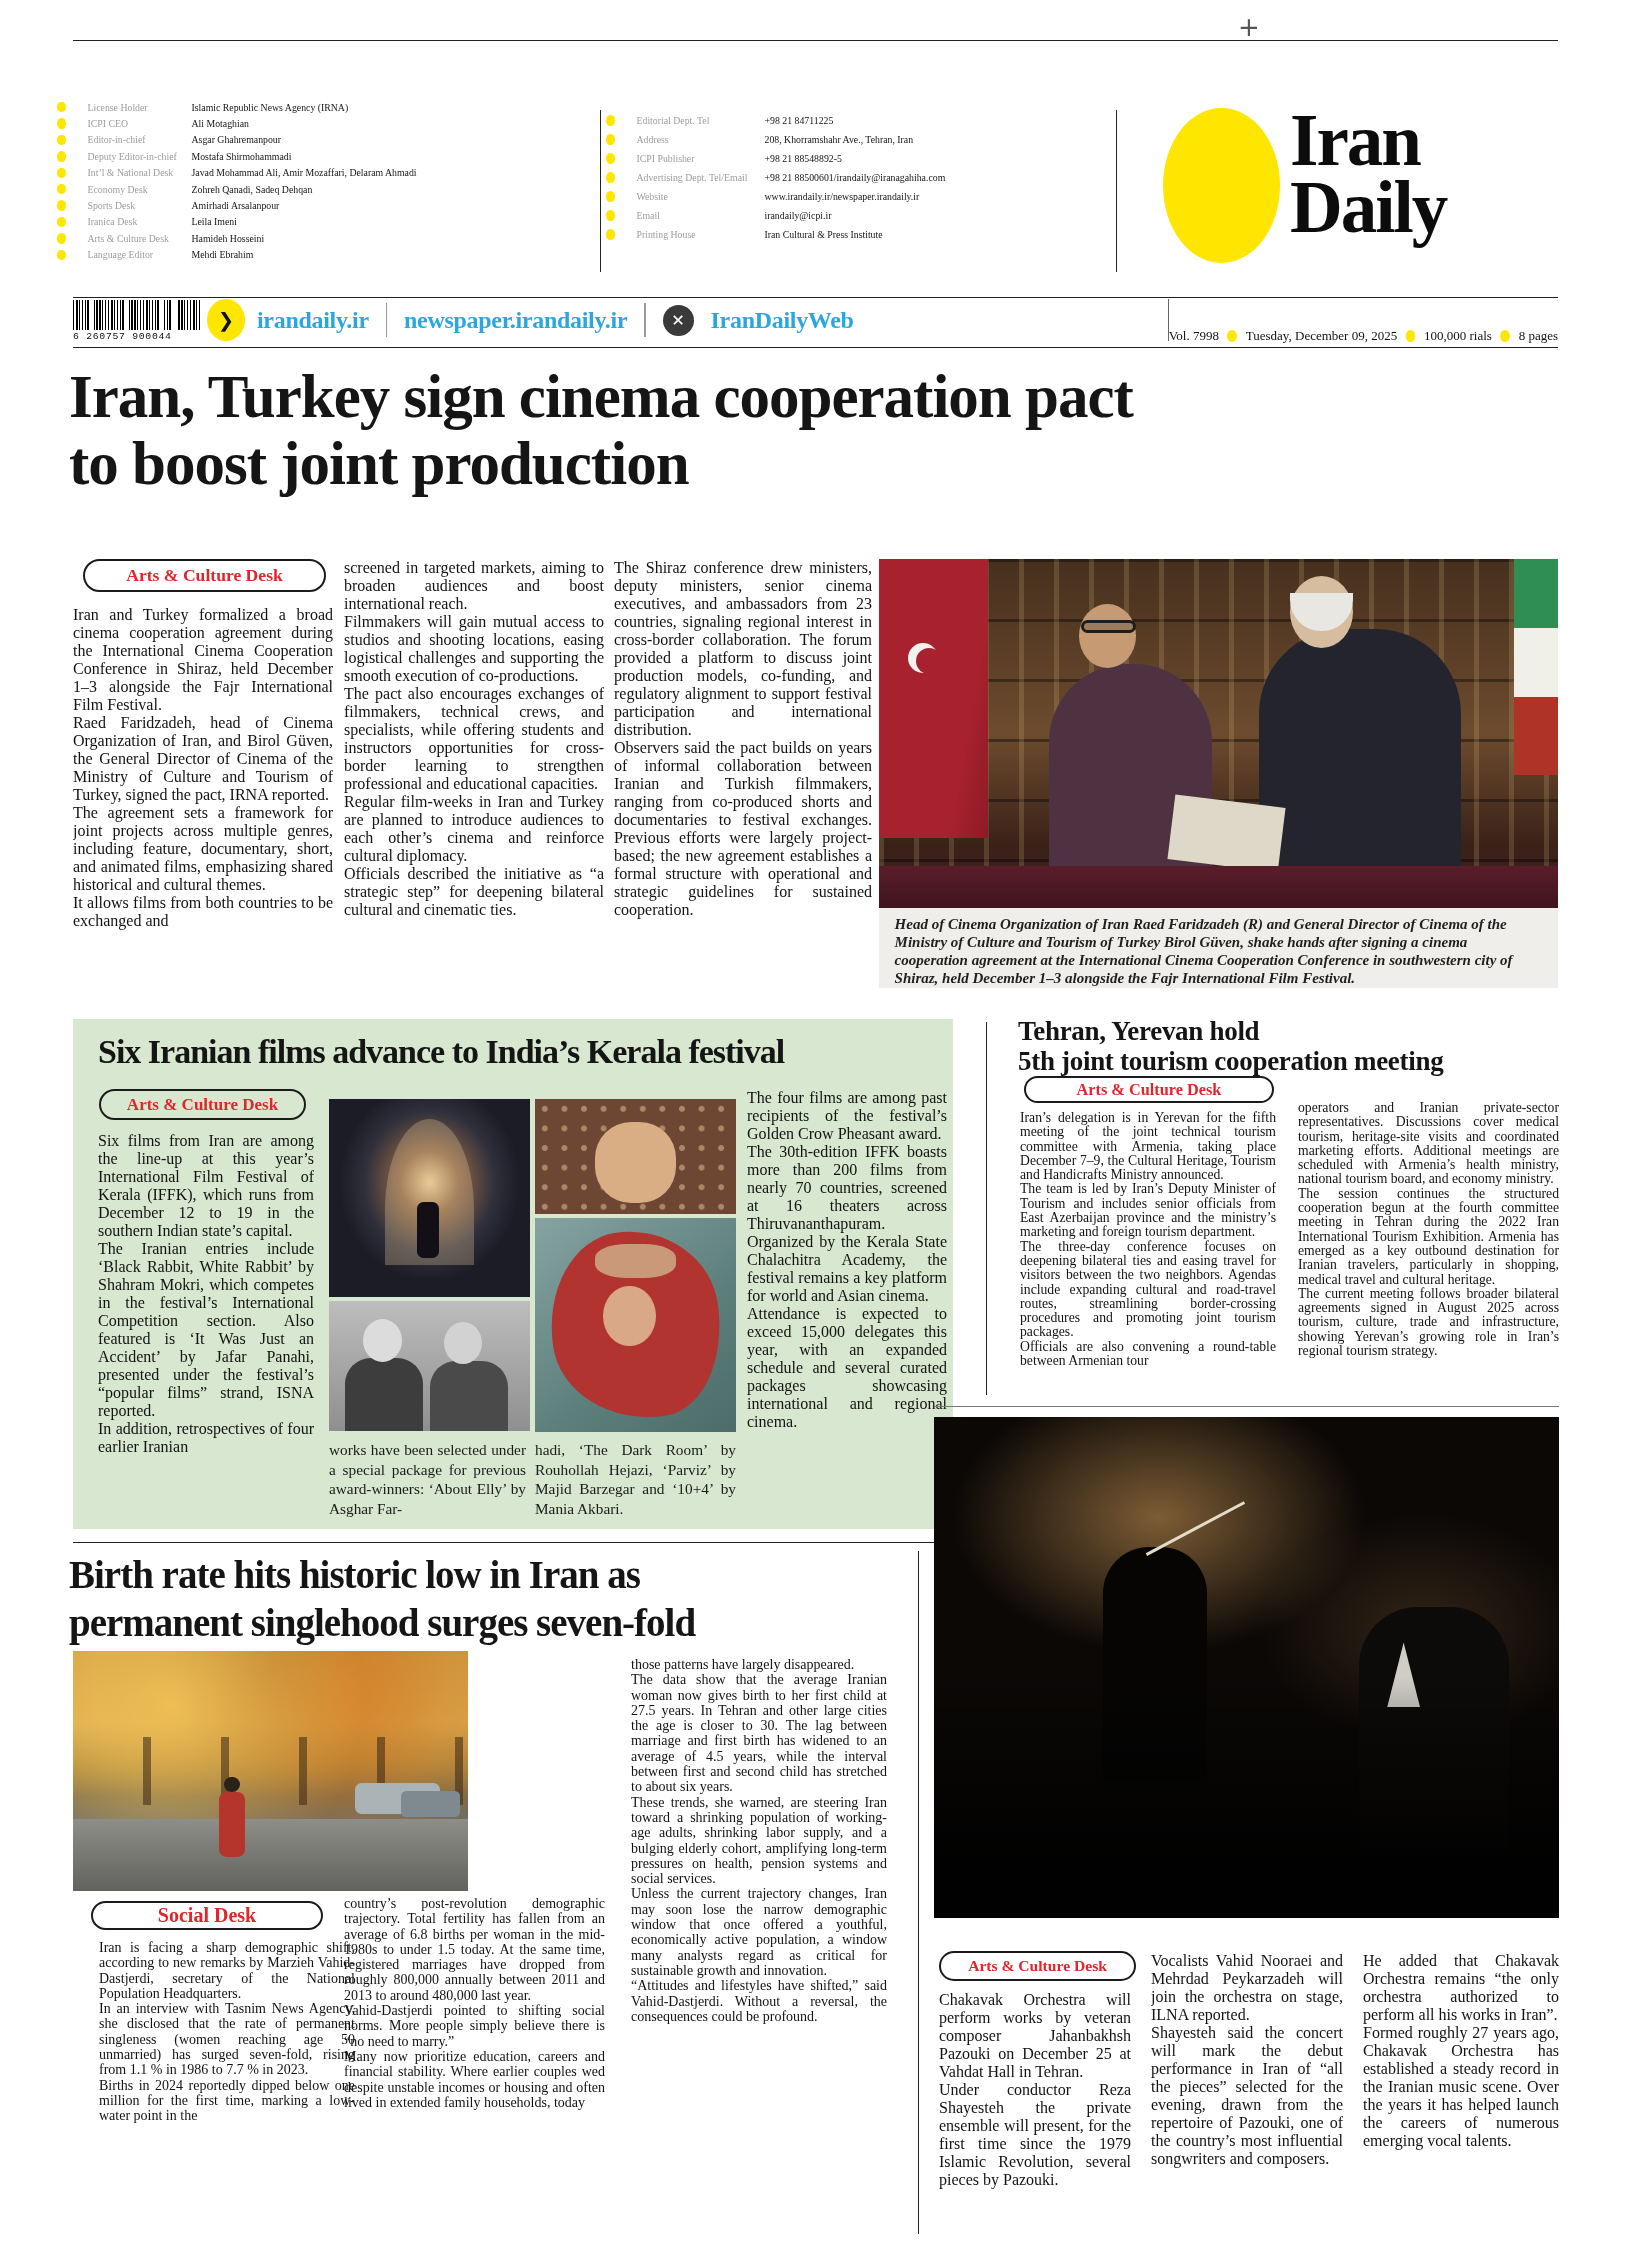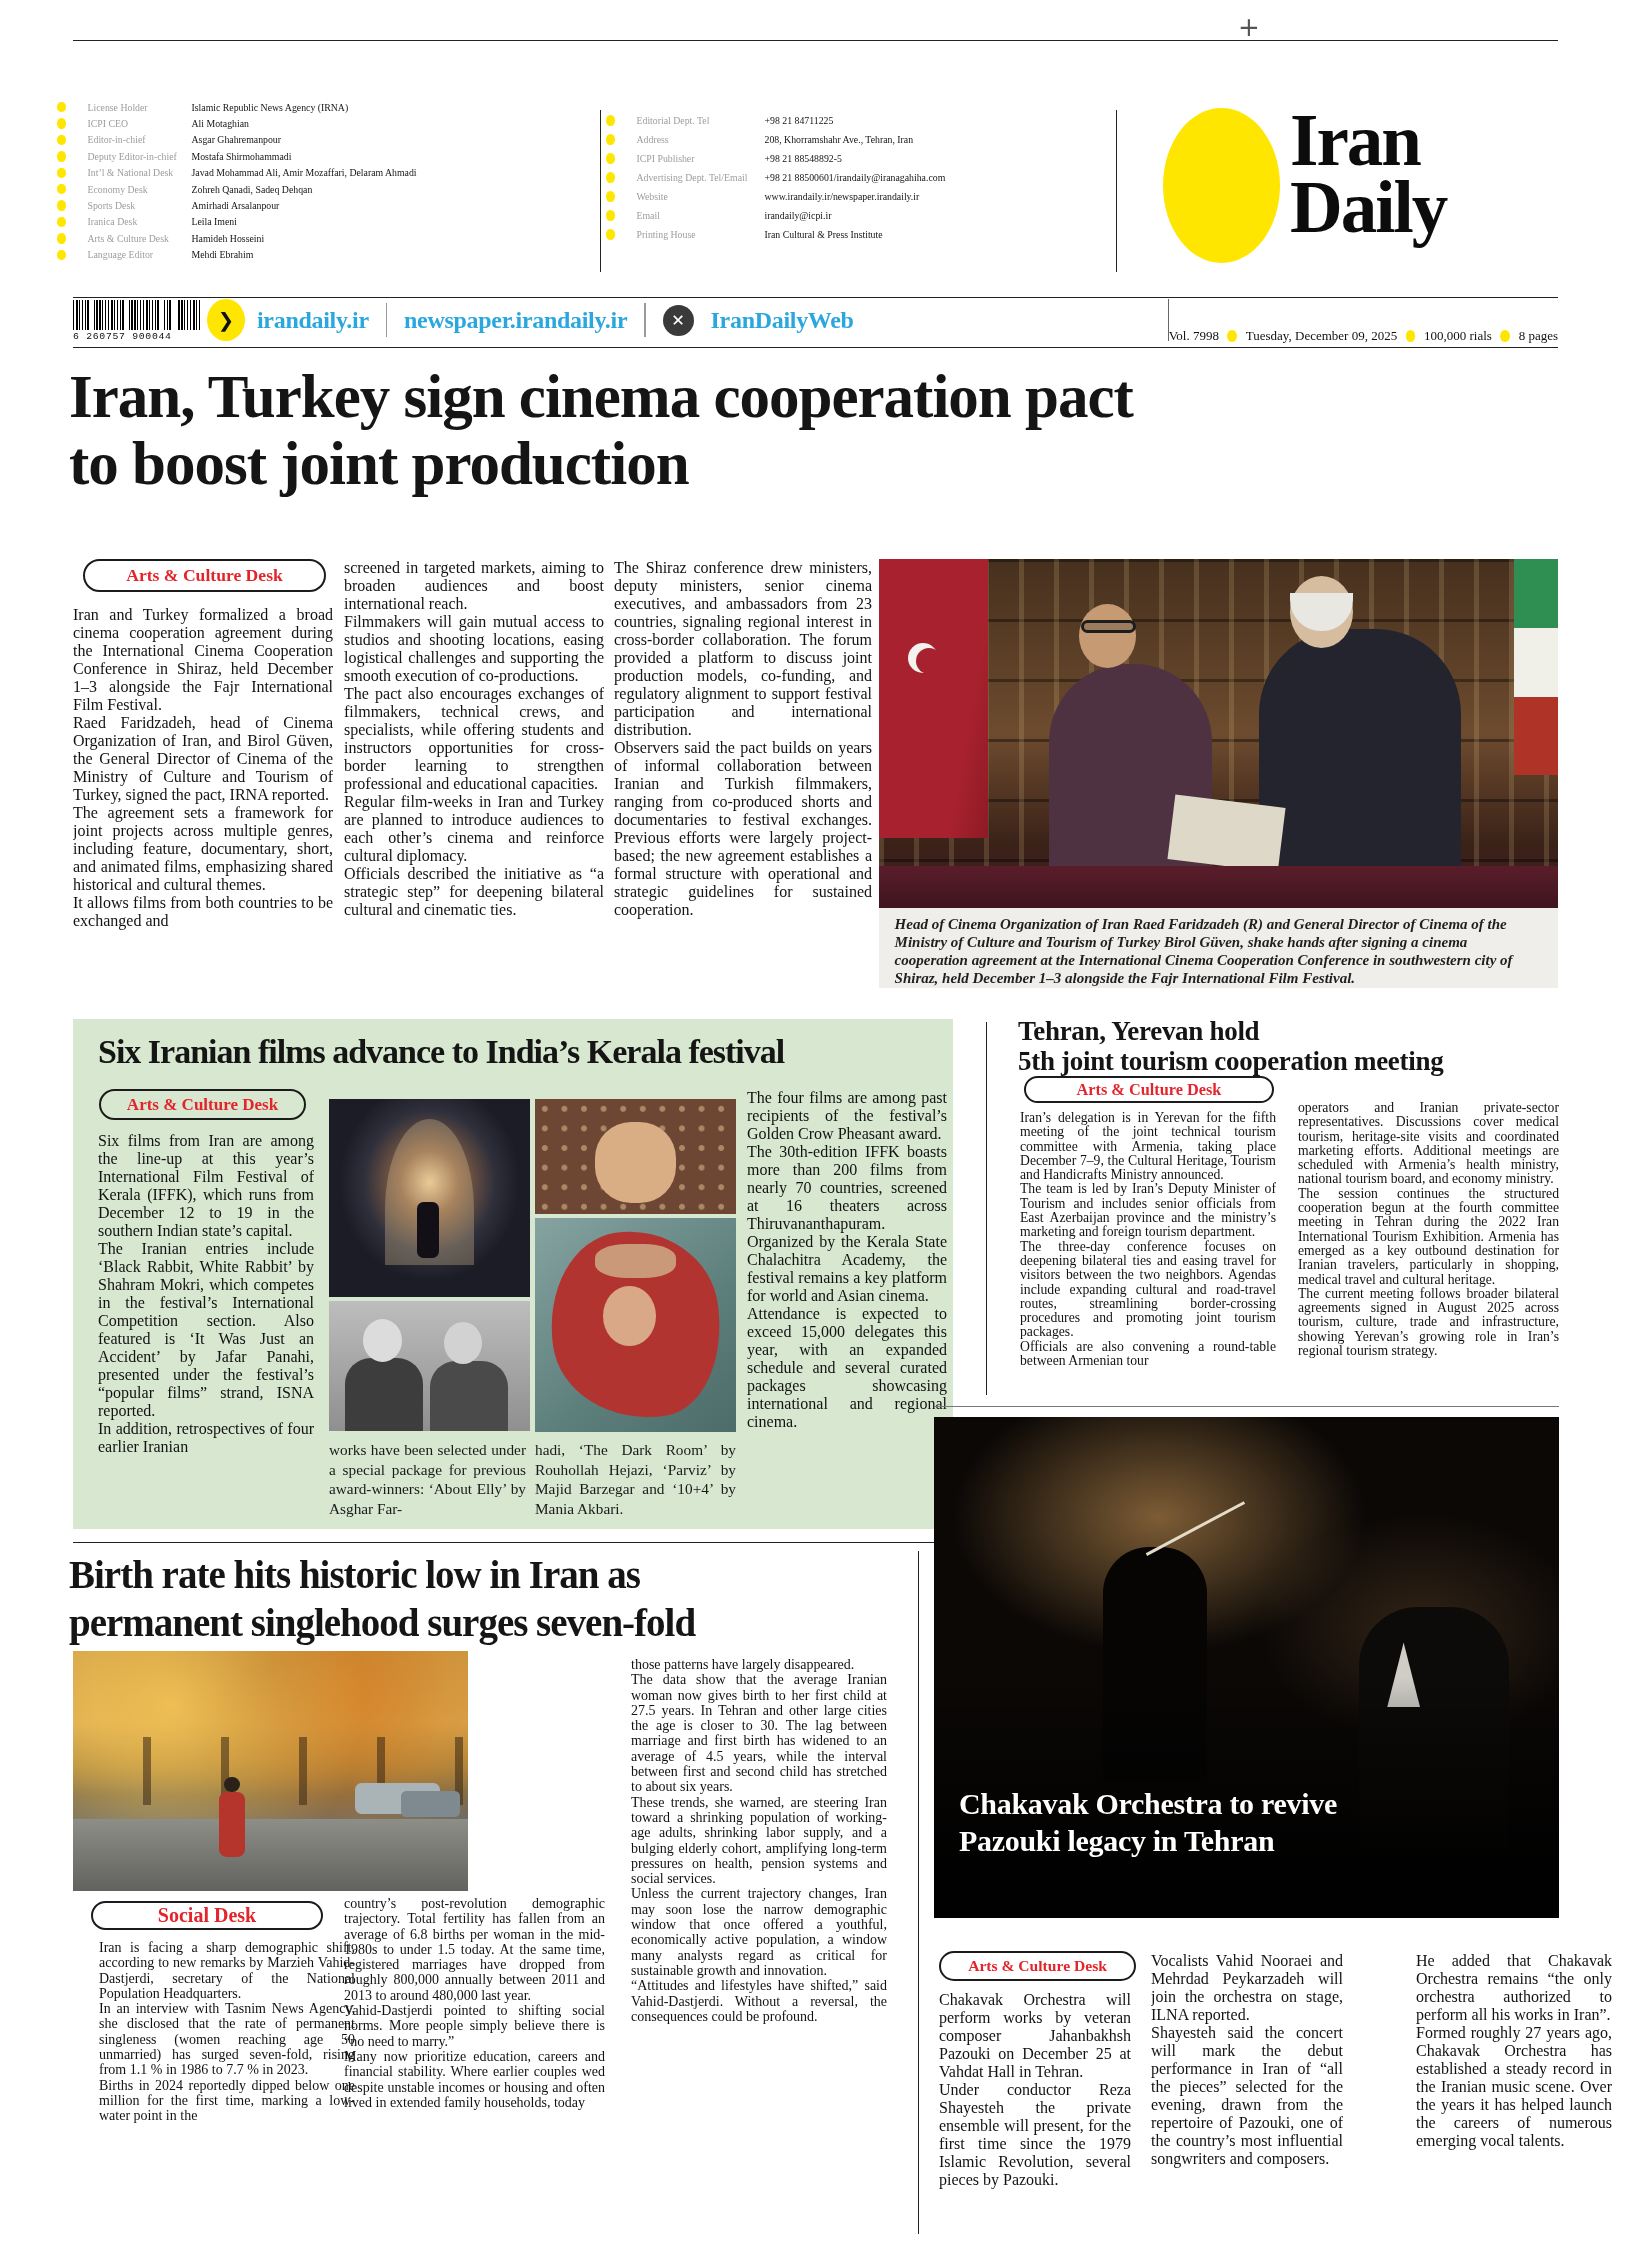--- a/index.html
+++ b/index.html
@@ -342,27 +342,23 @@
 “Attitudes and lifestyles have shifted,” said Vahid-Dastjerdi. Without a reversal, the consequences could be profound.</div>
 
   <div class="vline" style="left:918px;top:1551px;height:683px;"></div>
   <div class="photo orch-photo" style="left:934px;top:1417px;width:625px;height:501px;">
     <div class="ps op-glow"></div>
     <div class="ps op-cond"></div>
     <div class="ps op-baton"></div>
     <div class="ps op-fig2"></div>
     <div class="ps op-shirt"></div>
     <div class="ps op-shade"></div>
-    <div class="op-title">
-      <div>Chakavak Orchestra to revive</div>
-      <div>Pazouki legacy in Tehran</div>
-    </div>
   </div>
   <div class="pill" style="left:939px;top:1951px;width:197px;height:30px;font-size:15.6px;">Arts &amp; Culture Desk</div>
   <div class="bt" style="left:939px;top:1991px;width:192px;height:241px;">Chakavak Orchestra will perform works by veteran composer Jahanbakhsh Pazouki on December 25 at Vahdat Hall in Tehran.
 Under conductor Reza Shayesteh the private ensemble will present, for the first time since the 1979 Islamic Revolution, several pieces by Pazouki.</div>
   <div class="bt" style="left:1151px;top:1952px;width:192px;height:280px;">Vocalists Vahid Nooraei and Mehrdad Peykarzadeh will join the orchestra on stage, ILNA reported.
 Shayesteh said the concert will mark the debut performance in Iran of “all the pieces” selected for the evening, drawn from the repertoire of Pazouki, one of the country’s most influential songwriters and composers.</div>
-  <div class="bt" style="left:1416px;top:1952px;width:196px;height:280px;">He added that Chakavak Orchestra remains “the only orchestra authorized to perform all his works in Iran”.
+  <div class="bt" style="left:1363px;top:1952px;width:196px;height:280px;">He added that Chakavak Orchestra remains “the only orchestra authorized to perform all his works in Iran”.
 Formed roughly 27 years ago, Chakavak Orchestra has established a steady record in the Iranian music scene. Over the years it has helped launch the careers of numerous emerging vocal talents.</div>
 
 </div>
 
 
 </body></html>

